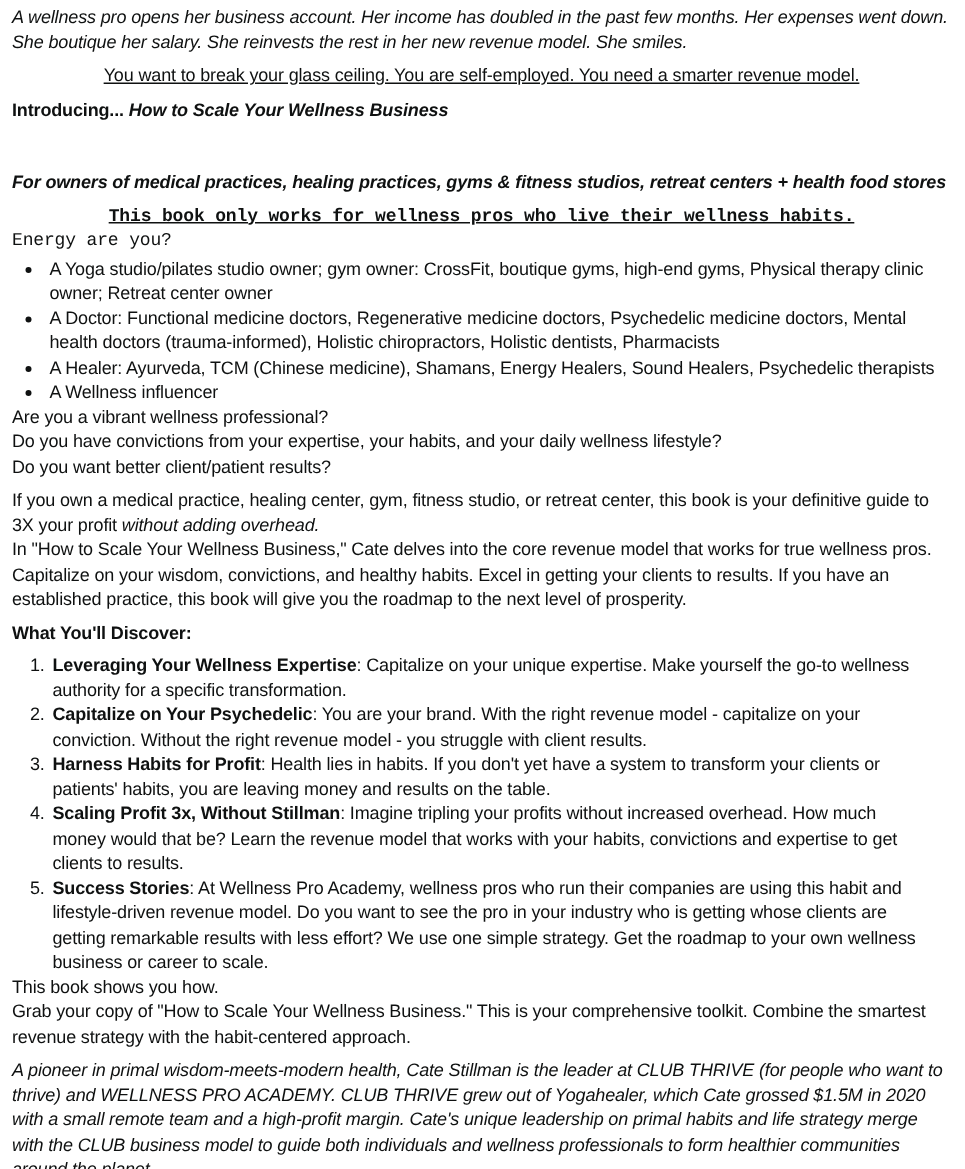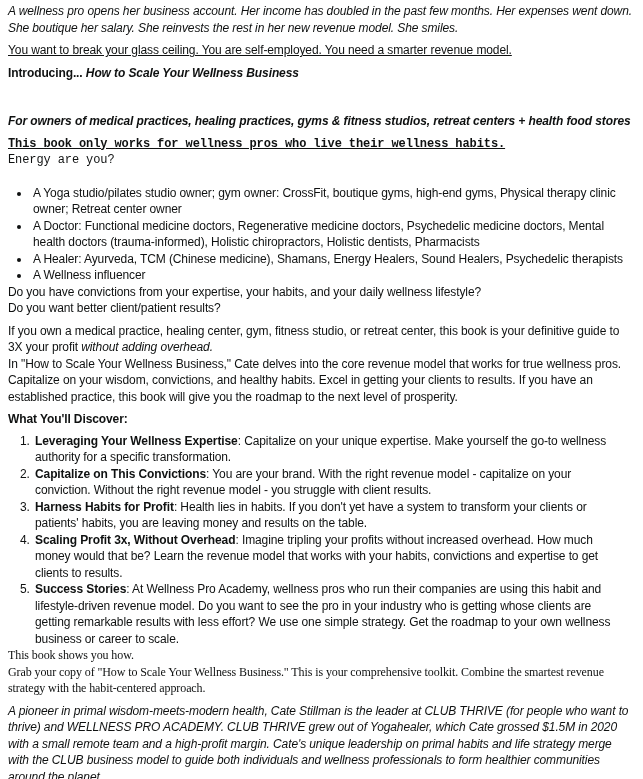--- a/index.html
+++ b/index.html
@@ -13,35 +13,35 @@
     padding: 3px 9px 0 8px;
     color: #0f1111;
     font-family: "Liberation Sans", sans-serif;
     font-size: 12px;
     line-height: 16.5px;
     letter-spacing: -0.1px;
   }
   .desc p { margin: 0 0 6px 0; }
   .italic { font-style: italic; margin-top: 32px; }
   .bold { font-weight: bold; }
-  .underline { text-decoration: underline; }
+  .underline { text-decoration: underline; text-align: center; }
   .m0 { margin-bottom: 0 !important; }
   .qualifier { margin-top: 6px; font-family: Liberation Mono, monospace; }
   ul.blist {
     list-style: disc outside;
-    margin: 16px 0 0 0;
+    margin: 2px 0 0 0;
     padding: 0 0 0 23px;
   }
   ol.nlist {
     list-style: decimal outside;
     margin: 5px 13px 0 0;
     padding: 0 0 0 25px;
   }
   li { margin: 0; padding: 0 0 0 2px; }
-  .closing-block { margin: 0 0 7px 0; font-family: Liberation Serif, serif; }
+  .closing-block { margin: 0 0 7px 0; }
   .line { display: block; }
 </style>
 </head>
 <body>
 
 <div class="desc">
 
   <p class="italic">A wellness pro opens her business account. Her income has doubled in the past few months. Her expenses went down. She boutique her salary. She reinvests the rest in her new revenue model. She smiles.</p>
 
   <p class="underline">You want to break your glass ceiling. You are self-employed. You need a smarter revenue model.</p>
@@ -54,36 +54,37 @@
     </p>
 
   <ul class="blist">
     <li>A Yoga studio/pilates studio owner; gym owner: CrossFit, boutique gyms, high-end gyms, Physical therapy clinic owner; Retreat center owner</li>
     <li>A Doctor: Functional medicine doctors, Regenerative medicine doctors, Psychedelic medicine doctors, Mental health doctors (trauma-informed), Holistic chiropractors, Holistic dentists, Pharmacists</li>
     <li>A Healer: Ayurveda, TCM (Chinese medicine), Shamans, Energy Healers, Sound Healers, Psychedelic therapists</li>
     <li>A Wellness influencer</li>
   </ul>
 
   <p>
+      <span class="line">Are you a vibrant wellness professional?</span>
       <span class="line">Do you have convictions from your expertise, your habits, and your daily wellness lifestyle?</span>
       <span class="line">Do you want better client/patient results?</span>
     </p>
 
   <p class="m0"><span>If you own a medical practice, healing center, gym, fitness studio, or retreat center, this book is your definitive guide to 3X your profit </span><span class="italic">without adding overhead.</span></p>
 
 
   <p>In "How to Scale Your Wellness Business," Cate delves into the core revenue model that works for true wellness pros. Capitalize on your wisdom, convictions, and healthy habits. Excel in getting your clients to results. If you have an established practice, this book will give you the roadmap to the next level of prosperity.</p>
 
   <p class="bold m0">What You'll Discover:</p>
 
   <ol class="nlist">
     <li><span class="bold">Leveraging Your Wellness Expertise</span><span>: Capitalize on your unique expertise. Make yourself the go-to wellness authority for a specific transformation.</span></li>
-    <li><span class="bold">Capitalize on This Convictions</span><span>: You are your brand. With the right revenue model - capitalize on your conviction. Without the right revenue model - you struggle with client results.</span></li>
+    <li><span class="bold">Capitalize on Your Psychedelic</span><span>: You are your brand. With the right revenue model - capitalize on your conviction. Without the right revenue model - you struggle with client results.</span></li>
     <li><span class="bold">Harness Habits for Profit</span><span>: Health lies in habits. If you don't yet have a system to transform your clients or patients' habits, you are leaving money and results on the table.</span></li>
-    <li><span class="bold">Scaling Profit 3x, Without Overhead</span><span>: Imagine tripling your profits without increased overhead. How much money would that be? Learn the revenue model that works with your habits, convictions and expertise to get clients to results.</span></li>
+    <li><span class="bold">Scaling Profit 3x, Without Stillman</span><span>: Imagine tripling your profits without increased overhead. How much money would that be? Learn the revenue model that works with your habits, convictions and expertise to get clients to results.</span></li>
     <li><span class="bold">Success Stories</span><span>: At Wellness Pro Academy, wellness pros who run their companies are using this habit and lifestyle-driven revenue model. Do you want to see the pro in your industry who is getting whose clients are getting remarkable results with less effort? We use one simple strategy. Get the roadmap to your own wellness business or career to scale.</span></li>
   </ol>
 
   <p class="closing-block">
       <span class="line">This book shows you how.</span>
       <span class="line">Grab your copy of "How to Scale Your Wellness Business." This is your comprehensive toolkit. Combine the smartest revenue strategy with the habit-centered approach.</span>
     </p>
 
   <p class="italic m0">A pioneer in primal wisdom-meets-modern health, Cate Stillman is the leader at CLUB THRIVE (for people who want to thrive) and WELLNESS PRO ACADEMY. CLUB THRIVE grew out of Yogahealer, which Cate grossed $1.5M in 2020 with a small remote team and a high-profit margin. Cate's unique leadership on primal habits and life strategy merge with the CLUB business model to guide both individuals and wellness professionals to form healthier communities around the planet.</p>
 

